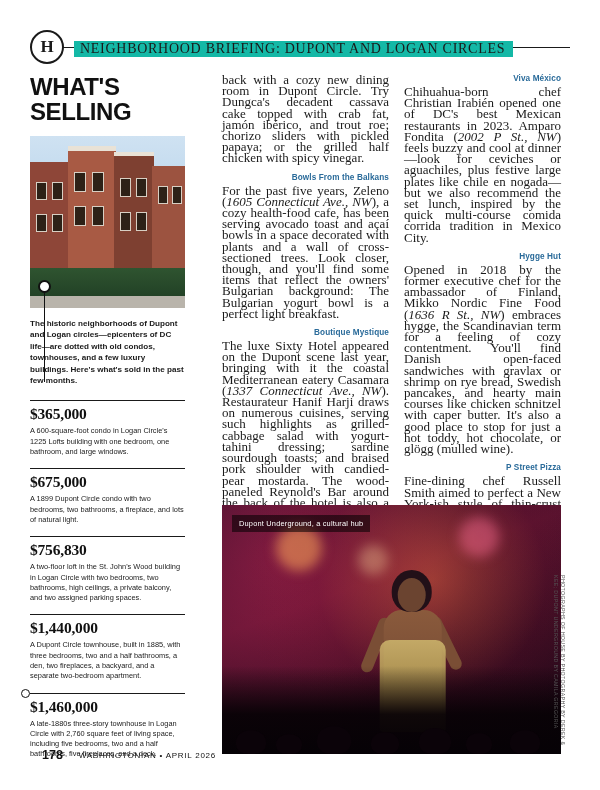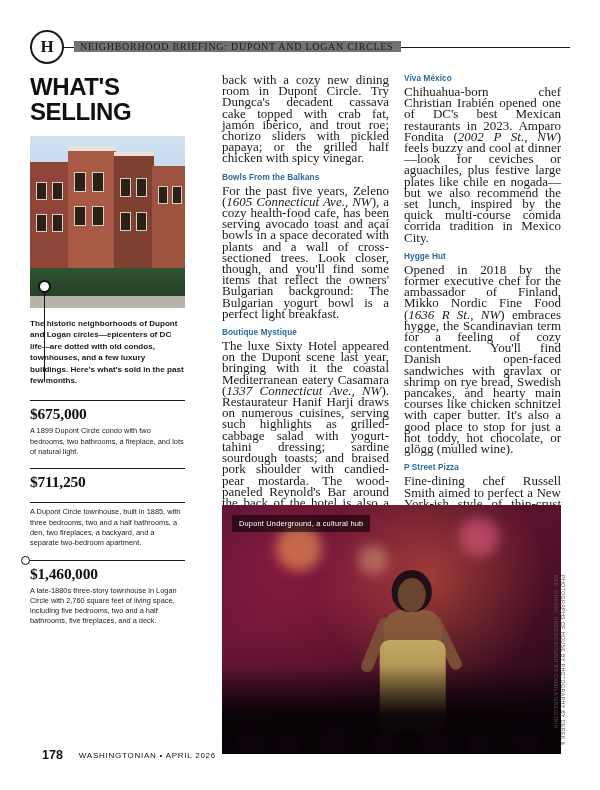--- a/index.html
+++ b/index.html
@@ -52,24 +52,24 @@
     font-family: "Liberation Serif", serif;
     font-size: 17px;
     font-weight: bold;
     color: #1a1a1a;
     letter-spacing: 0;
   }
   .header-title {
     position: absolute;
     left: 44px;
     top: 11px;
-    background: #737373;
+    background: #14b8a6;
     padding: 0 8px 0 6px;
     font-family: "Liberation Serif", serif;
-    font-size: 10px;
+    font-size: 14px;
     letter-spacing: 0.72px;
     text-transform: uppercase;
     color: #1a1a1a;
     white-space: nowrap;
   }
 
   
   .col {
     position: absolute;
     top: 74px;
@@ -208,20 +208,21 @@
     color: #1a1a1a;
     hyphens: auto;
   }
   .sub-head {
     font-family: "Liberation Sans", sans-serif;
     font-size: 8.2px;
     font-weight: bold;
     color: #2a6b9a;
     margin: 0 0 3px 0;
     letter-spacing: 0.1px;
+    text-align: right;
   }
   b.name { font-weight: normal; }
   i.addr { font-style: italic; }
 
   
   .venue-photo {
     position: absolute;
     left: 222px;
     top: 505px;
     width: 339px;
@@ -394,34 +395,41 @@
 
         <div class="treeline"></div>
         <div class="sidewalk"></div>
       </div>
       <div class="marker-line"></div>
       <div class="marker-dot"></div>
     </div>
 
     <p class="intro-text">The historic neighborhoods of Dupont and Logan circles—epicenters of DC life—are dotted with old condos, townhouses, and a few luxury buildings. Here's what's sold in the past few months.</p>
 
+    <div class="listing">
+      <div class="listing-rule"></div>
+      <div class="listing-price">$365,000</div>
+      <p class="listing-desc">A 600-square-foot condo in Logan Circle's 1225 Lofts building with one bedroom, one bathroom, and large windows.</p>
+    </div>
 
     <div class="listing">
       <div class="listing-rule"></div>
       <div class="listing-price">$675,000</div>
       <p class="listing-desc">A 1899 Dupont Circle condo with two bedrooms, two bathrooms, a fireplace, and lots of natural light.</p>
     </div>
 
     <div class="listing">
       <div class="listing-rule"></div>
-      <div class="listing-price">$711,250</div>
+      <div class="listing-price">$756,830</div>
+      <p class="listing-desc">A two-floor loft in the St. John's Wood building in Logan Circle with two bedrooms, two bathrooms, high ceilings, a private balcony, and two assigned parking spaces.</p>
     </div>
 
     <div class="listing">
       <div class="listing-rule"></div>
+      <div class="listing-price">$1,440,000</div>
       <p class="listing-desc">A Dupont Circle townhouse, built in 1885, with three bedrooms, two and a half bathrooms, a den, two fireplaces, a backyard, and a separate two-bedroom apartment.</p>
     </div>
 
     <div class="listing">
       <div class="listing-rule"></div>
       <div class="listing-dot"></div>
       <div class="listing-price">$1,460,000</div>
       <p class="listing-desc">A late-1880s three-story townhouse in Logan Circle with 2,760 square feet of living space, including five bedrooms, two and a half bathrooms, five fireplaces, and a deck.</p>
     </div>
   </div>

